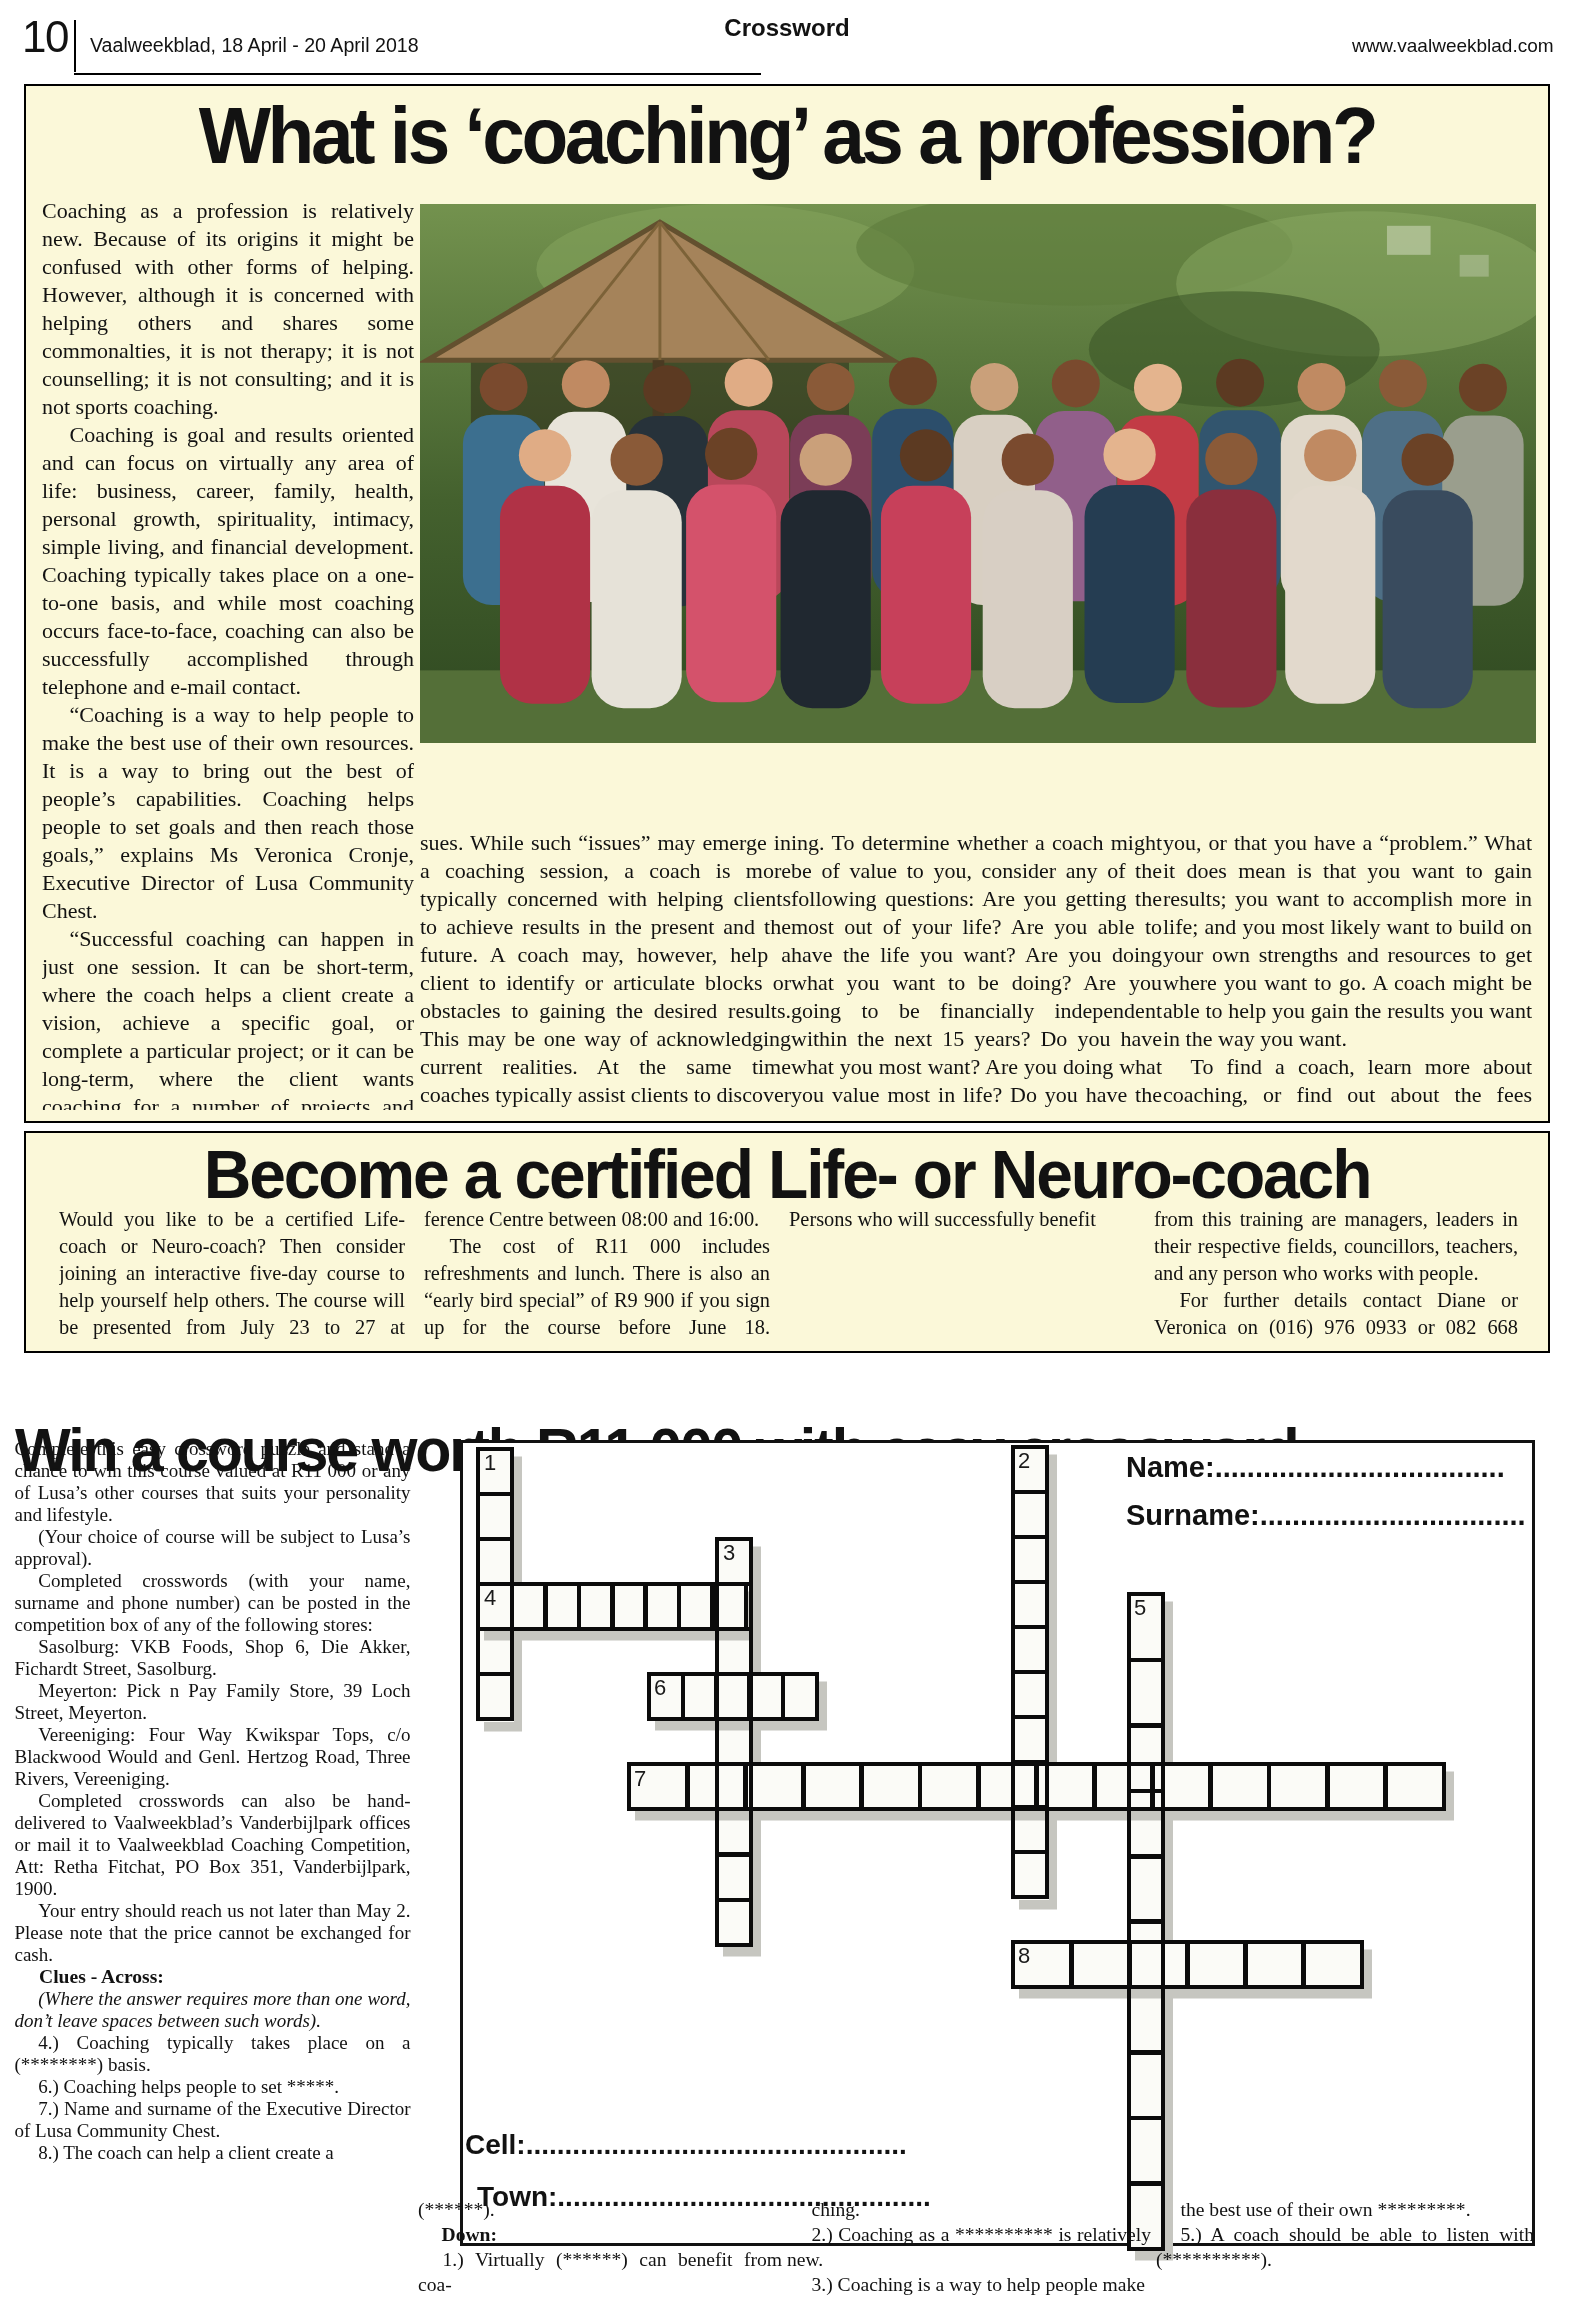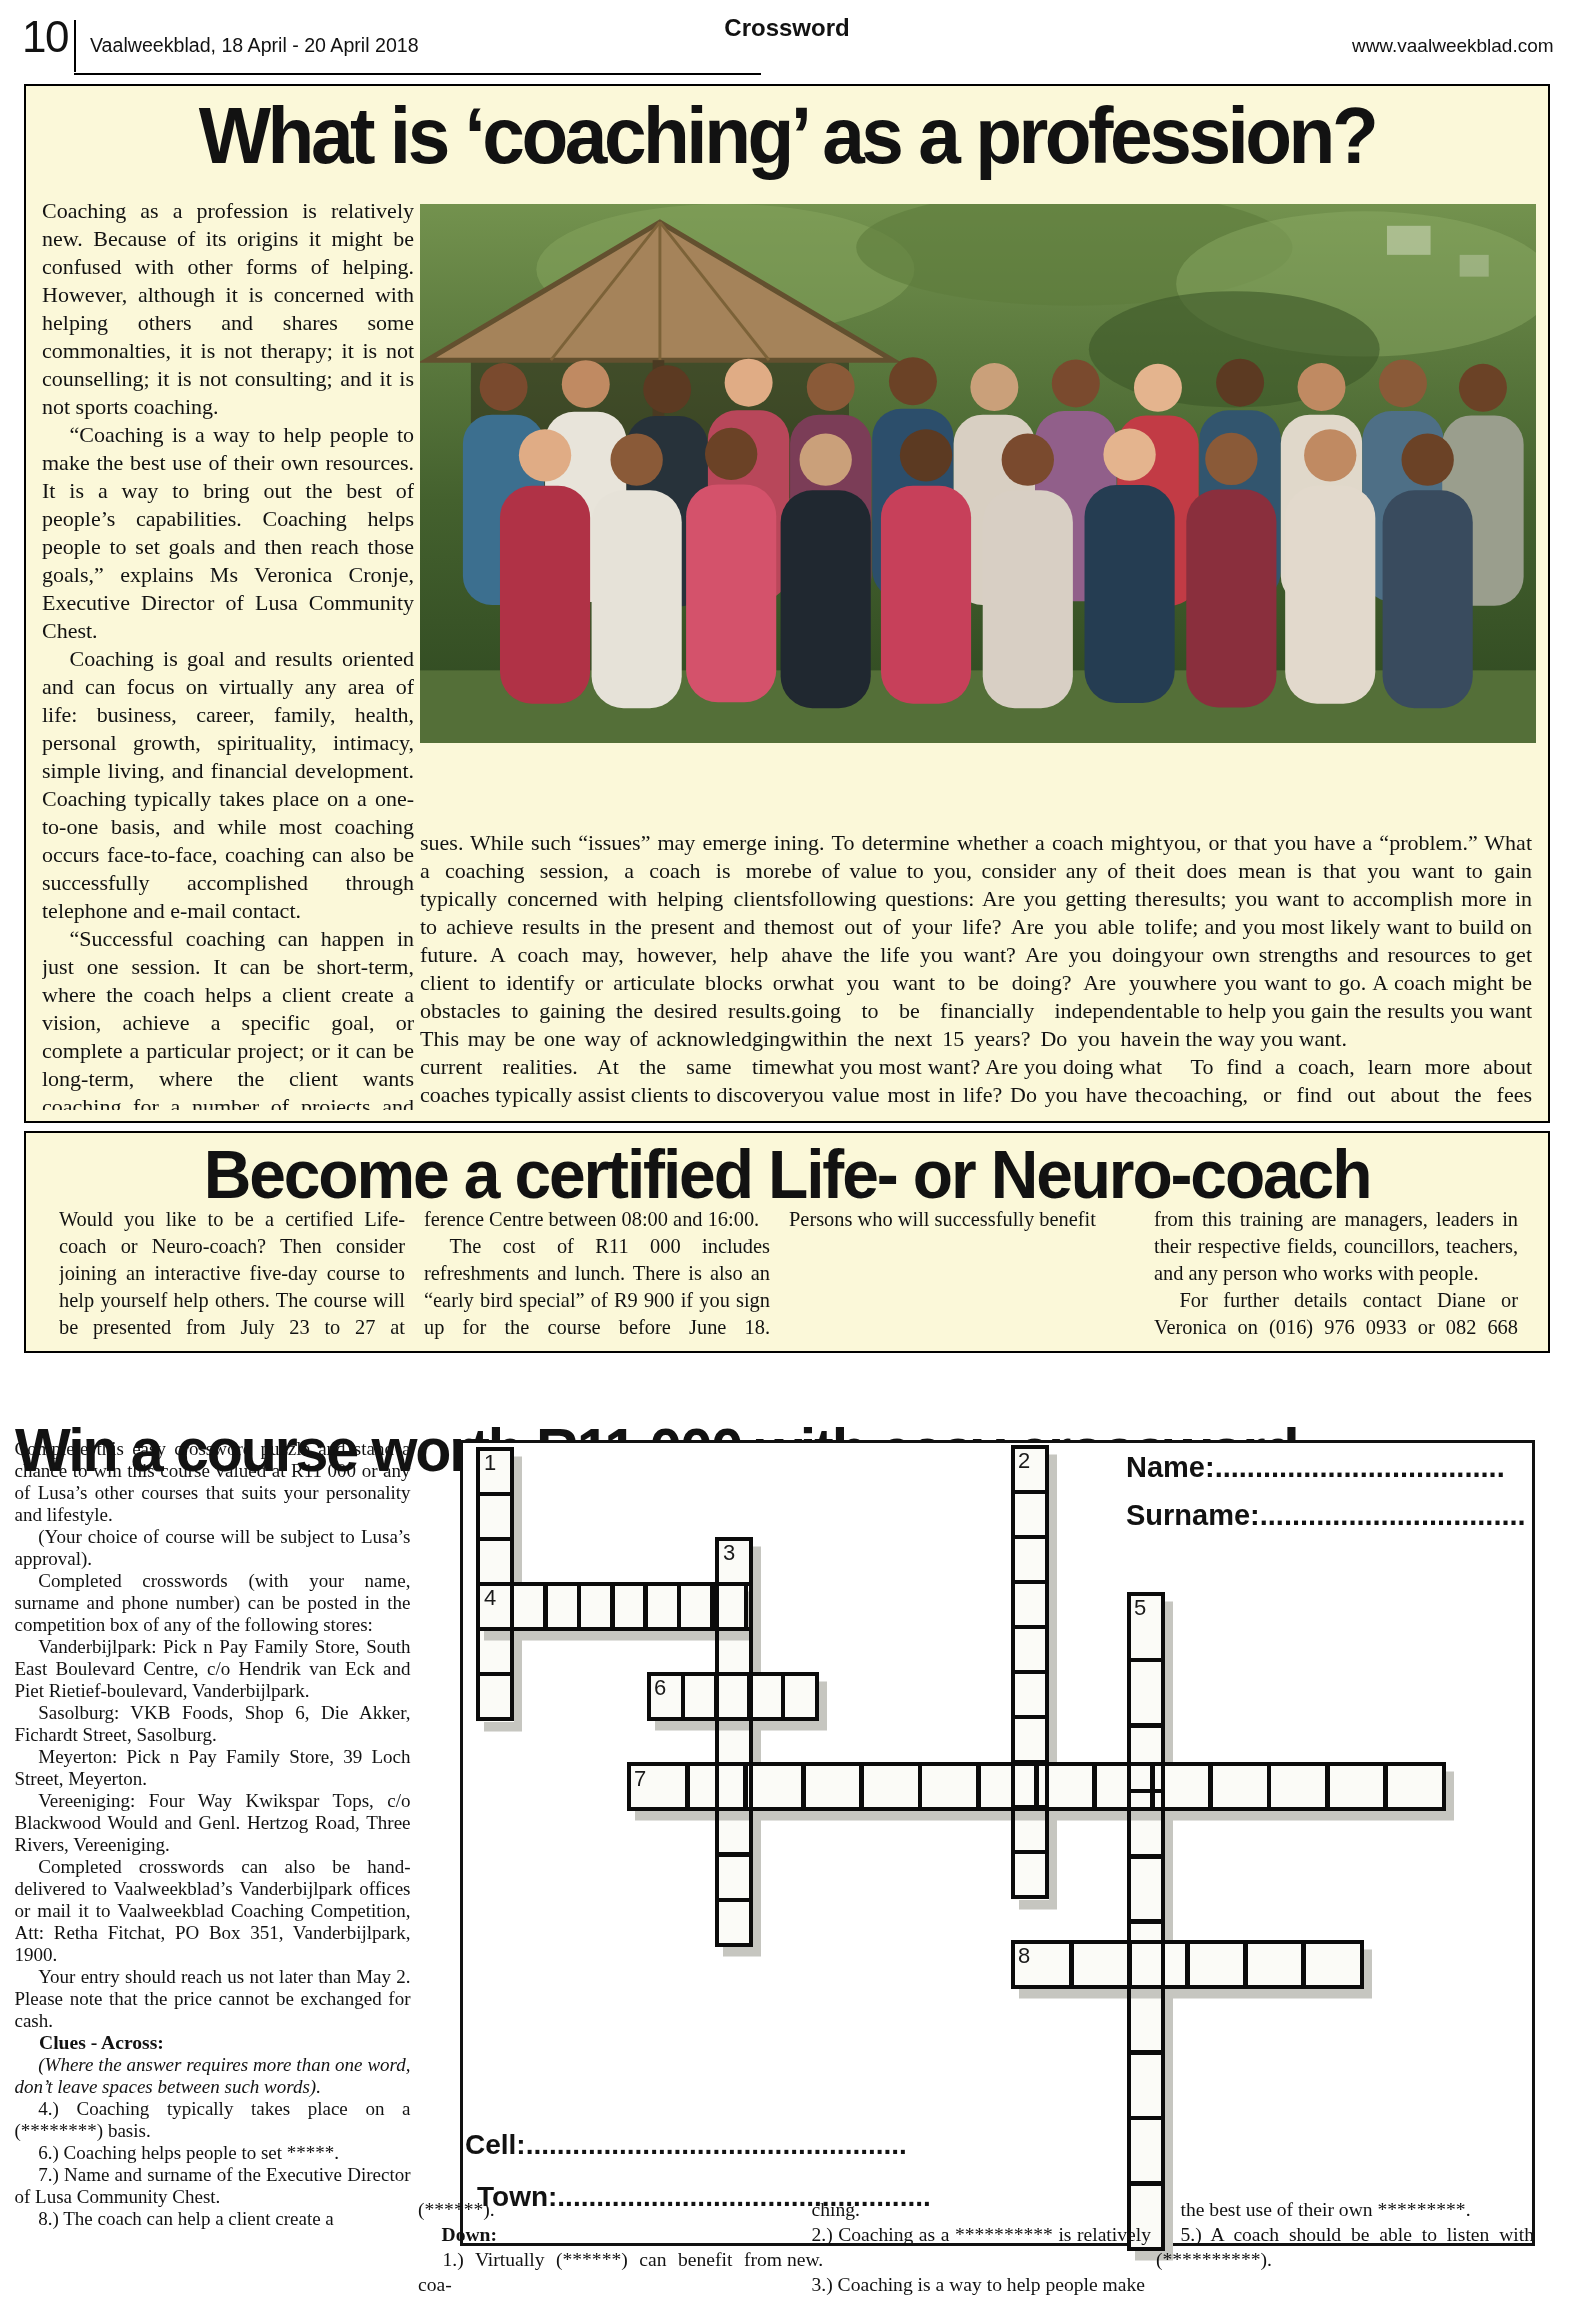--- a/index.html
+++ b/index.html
@@ -76,22 +76,22 @@
     <div class="issue">Vaalweekblad, 18 April - 20 April 2018</div>
     <div class="hline"></div>
     <div class="section">Crossword</div>
     <div class="site">www.vaalweekblad.com</div>
   </div>
 
   <section class="box box1">
     <h1 class="bighead h1" style="margin:0">What is ‘coaching’ as a profession?</h1>
     <div class="col a1 a1c1 clue-none">
         <p>Coaching as a profession is relatively new. Because of its origins it might be confused with other forms of helping. However, although it is concerned with helping others and shares some commonalties, it is not therapy; it is not counselling; it is not consulting; and it is not sports coaching.</p>
+        <p>Coaching is goal and results oriented and can focus on virtually any area of life: business, career, family, health, personal growth, spirituality, intimacy, simple living, and financial development. Coaching typically takes place on a one-to-one basis, and while most coaching occurs face-to-face, coaching can also be successfully accomplished through telephone and e-mail contact.</p>
         <p>“Coaching is a way to help people to make the best use of their own resources. It is a way to bring out the best of people’s capabilities. Coaching helps people to set goals and then reach those goals,” explains Ms Veronica Cronje, Executive Director of Lusa Community Chest.</p>
-        <p>Coaching is goal and results oriented and can focus on virtually any area of life: business, career, family, health, personal growth, spirituality, intimacy, simple living, and financial development. Coaching typically takes place on a one-to-one basis, and while most coaching occurs face-to-face, coaching can also be successfully accomplished through telephone and e-mail contact.</p>
         <p>“Successful coaching can happen in just one session. It can be short-term, where the coach helps a client create a vision, achieve a specific goal, or complete a particular project; or it can be long-term, where the client wants coaching for a number of projects and goals,” says Veronica.</p>
       </div>
 
     <svg class="photo" viewBox="0 0 1535 742" preserveAspectRatio="none" role="img">
       <defs>
         <linearGradient id="g1" x1="0" y1="0" x2="0" y2="1">
           <stop offset="0" stop-color="#73924e"></stop>
             <stop offset="0.55" stop-color="#44612e"></stop>
             <stop offset="1" stop-color="#2e4720"></stop>
         </linearGradient>
@@ -240,21 +240,20 @@
       </div>
   </section>
 
   <h3 class="h3">Win a course worth R11 000 with easy crossword</h3>
 
   <div class="col cp introcol">
     <div>
         <p>Complete this easy crossword puzzle and stand a chance to win this course valued at R11 000 or any of Lusa’s other courses that suits your personality and lifestyle.</p>
         <p>(Your choice of course will be subject to Lusa’s approval).</p>
         <p>Completed crosswords (with your name, surname and phone number) can be posted in the competition box of any of the following stores:</p>
-        <p>Vanderbijlpark: Pick n Pay Family Store, South East Boulevard Centre, c/o Hendrik van Eck and Piet Rietief-boulevard, Vanderbijlpark.</p>
         <p>Sasolburg: VKB Foods, Shop 6, Die Akker, Fichardt Street, Sasolburg.</p>
         <p>Meyerton: Pick n Pay Family Store, 39 Loch Street, Meyerton.</p>
         <p>Vereeniging: Four Way Kwikspar Tops, c/o Blackwood Would and Genl. Hertzog Road, Three Rivers, Vereeniging.</p>
         <p>Completed crosswords can also be hand-delivered to Vaalweekblad’s Vanderbijlpark offices or mail it to Vaalweekblad Coaching Competition, Att: Retha Fitchat, PO Box 351, Vanderbijlpark, 1900.</p>
         <p>Your entry should reach us not later than May 2. Please note that the price cannot be exchanged for cash.</p>
       </div>
     <p class="clues-head">Clues - Across:</p>
     <p class="clues-note">(Where the answer requires more than one word, don’t leave spaces between such words).</p>
     <div class="clue-list">
         <p class="ind">4.) Coaching typically takes place on a (********) basis.</p>

